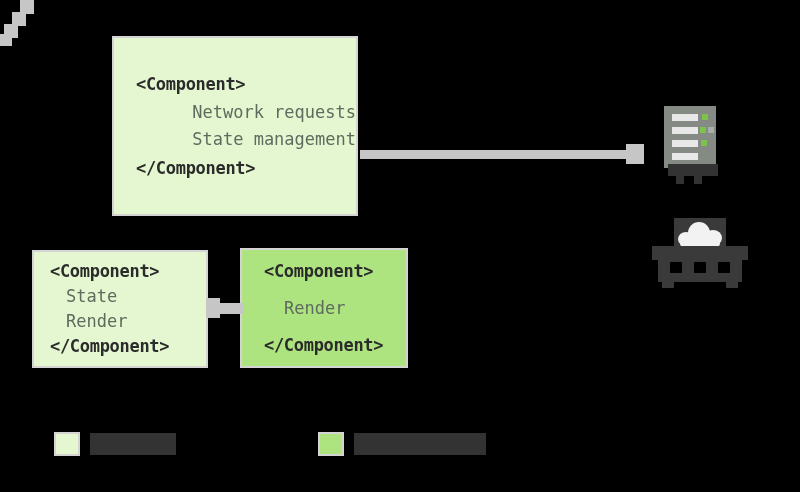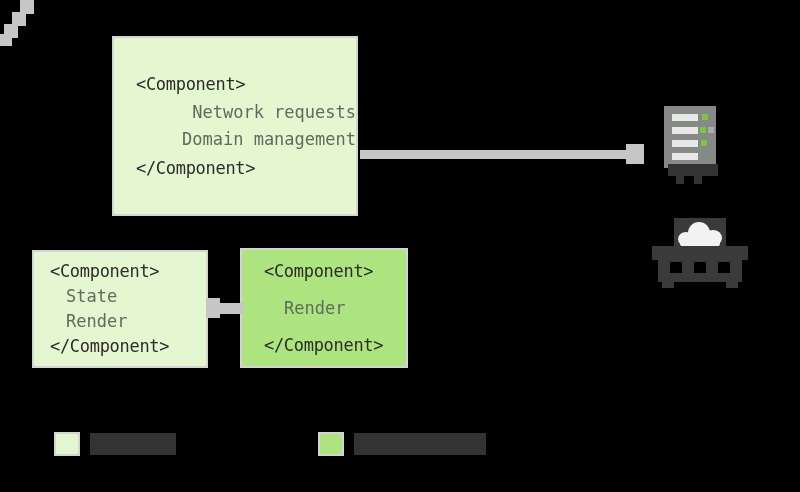--- a/index.html
+++ b/index.html
@@ -26,21 +26,21 @@
   .box {
     position: absolute;
     box-sizing: border-box;
     border: 2px solid #d4d4d4;
     font-family: "DejaVu Sans Mono", monospace;
     display: flex;
     flex-direction: column;
     justify-content: center;
   }
   .box .tag {
-    font-weight: normal;
+    font-weight: bold;
     color: #2b2b2b;
     font-size: 17px;
     letter-spacing: -0.3px;
     white-space: pre;
   }
   .box .inner {
     color: #5e6b5e;
     font-size: 17px;
     white-space: pre;
   }
@@ -263,21 +263,21 @@
   }
 </style>
 </head>
 <body>
 
 <div class="canvas">
 
   <div class="box" id="box-main">
     <div class="tag">&lt;Component&gt;</div>
     <div class="inner">Network requests</div>
-    <div class="inner">Domain management</div>
+    <div class="inner">State management</div>
     <div class="tag">&lt;/Component&gt;</div>
   </div>
 
   <div class="box" id="box-state">
     <div class="tag">&lt;Component&gt;</div>
     <div class="inner">State</div>
     <div class="inner">Render</div>
     <div class="tag">&lt;/Component&gt;</div>
   </div>
 

